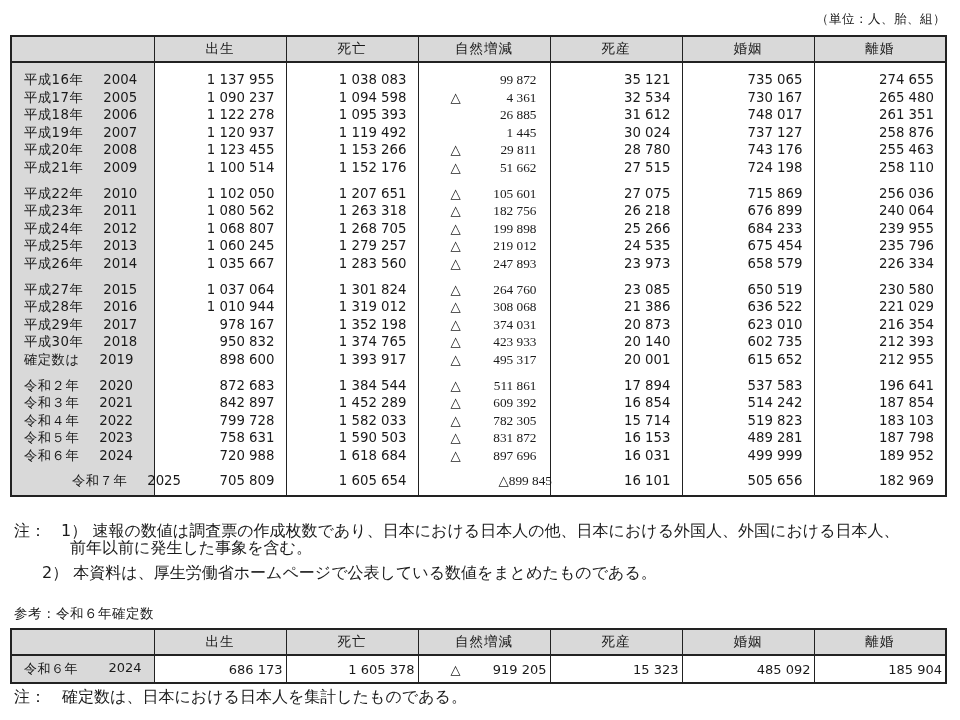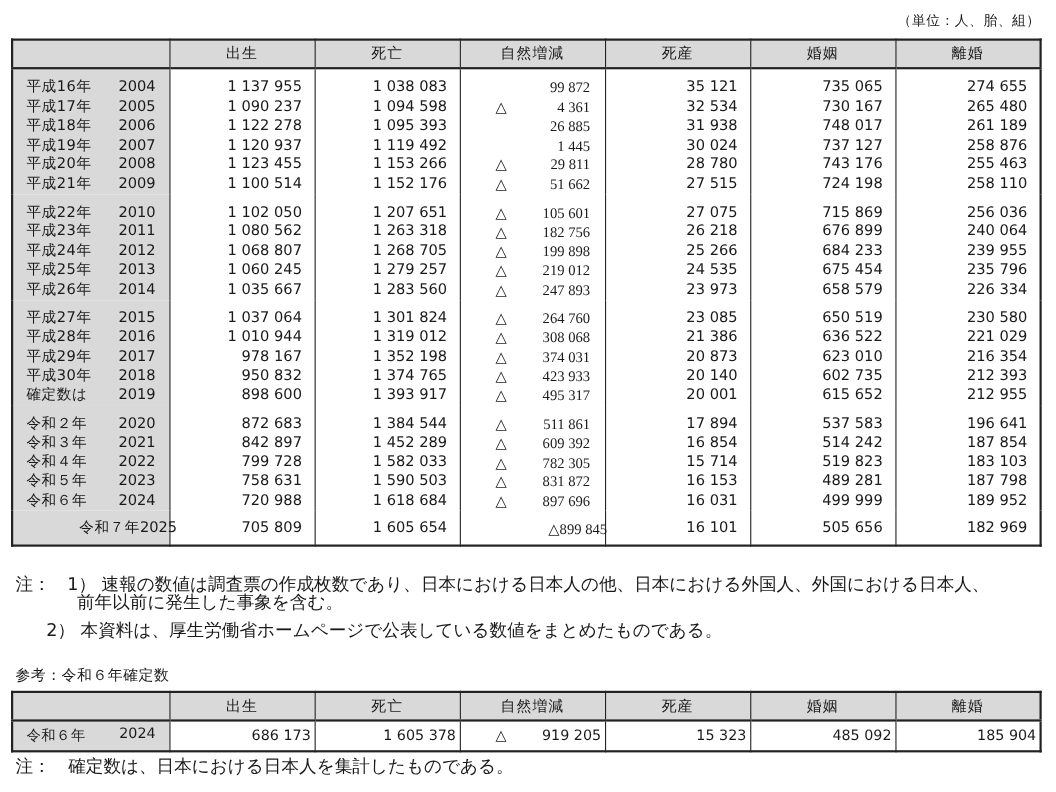--- a/index.html
+++ b/index.html
@@ -9,21 +9,21 @@
     table { border-collapse: collapse; position: absolute; left: 10px; width: 830px; table-layout: fixed; }
     #main-table { top: 35px; border: 2px solid #222; }
     th { background: #d9d9d9; font-weight: normal; height: 24px; font-size: 13.5px; border: 1.5px solid #222; border-bottom: 2px solid #222; letter-spacing: 1px; padding: 0; }
     col.c0 { width: 143px; }
     col.cn { width: 132px; }
     td { padding: 0; border-left: 1.5px solid #222; border-right: 1.5px solid #222; vertical-align: top; }
     td.lab { background: #d9d9d9; }
     .grp { padding: 8px 0 0 0; }
     .grp.last { padding-bottom: 5px; margin-left: 48px; }
     .line { height: 17.6px; line-height: 17.6px; white-space: nowrap; font-size: 13.3px; }
-    .lab .line { display: flex; justify-content: space-between; padding: 0 12px 0 12px; }
+    .lab .line { display: flex; padding: 0 12px 0 12px; gap: 20px; }
     .lab .era { letter-spacing: 0.5px; }
     .num .line { text-align: right; padding-right: 11px; }
     .nat .line { display: flex; justify-content: space-between; padding: 0 13px 0 32px; font-family: Liberation Serif, serif; }
     .tri { width: 14px; }
     tr.grp-row td { border-bottom: none; }
     .notes { position: absolute; left: 14px; font-size: 16px; line-height: 17px; }
     .n1 { top: 522px; }
     .n1 .indent { padding-left: 42px; }
     .n2 { top: 564px; left: 42px; }
     .ref-title { position: absolute; left: 14px; top: 605px; font-size: 13.5px; letter-spacing: 0.5px; }
@@ -137,41 +137,41 @@
             <div class="line">
               <span class="tri">△</span>
               <span>51 662</span>
             </div>
           </div>
         </td>
         <td class="num">
           <div class="grp">
             <div class="line">35 121</div>
             <div class="line">32 534</div>
-            <div class="line">31 938</div>
+            <div class="line">31 612</div>
             <div class="line">30 024</div>
             <div class="line">28 780</div>
             <div class="line">27 515</div>
           </div>
         </td>
         <td class="num">
           <div class="grp">
             <div class="line">735 065</div>
             <div class="line">730 167</div>
             <div class="line">748 017</div>
             <div class="line">737 127</div>
             <div class="line">743 176</div>
             <div class="line">724 198</div>
           </div>
         </td>
         <td class="num">
           <div class="grp">
             <div class="line">274 655</div>
             <div class="line">265 480</div>
-            <div class="line">261 189</div>
+            <div class="line">261 351</div>
             <div class="line">258 876</div>
             <div class="line">255 463</div>
             <div class="line">258 110</div>
           </div>
         </td>
       </tr>
       <tr class="grp-row">
         <td class="lab">
           <div class="grp">
             <div class="line">

